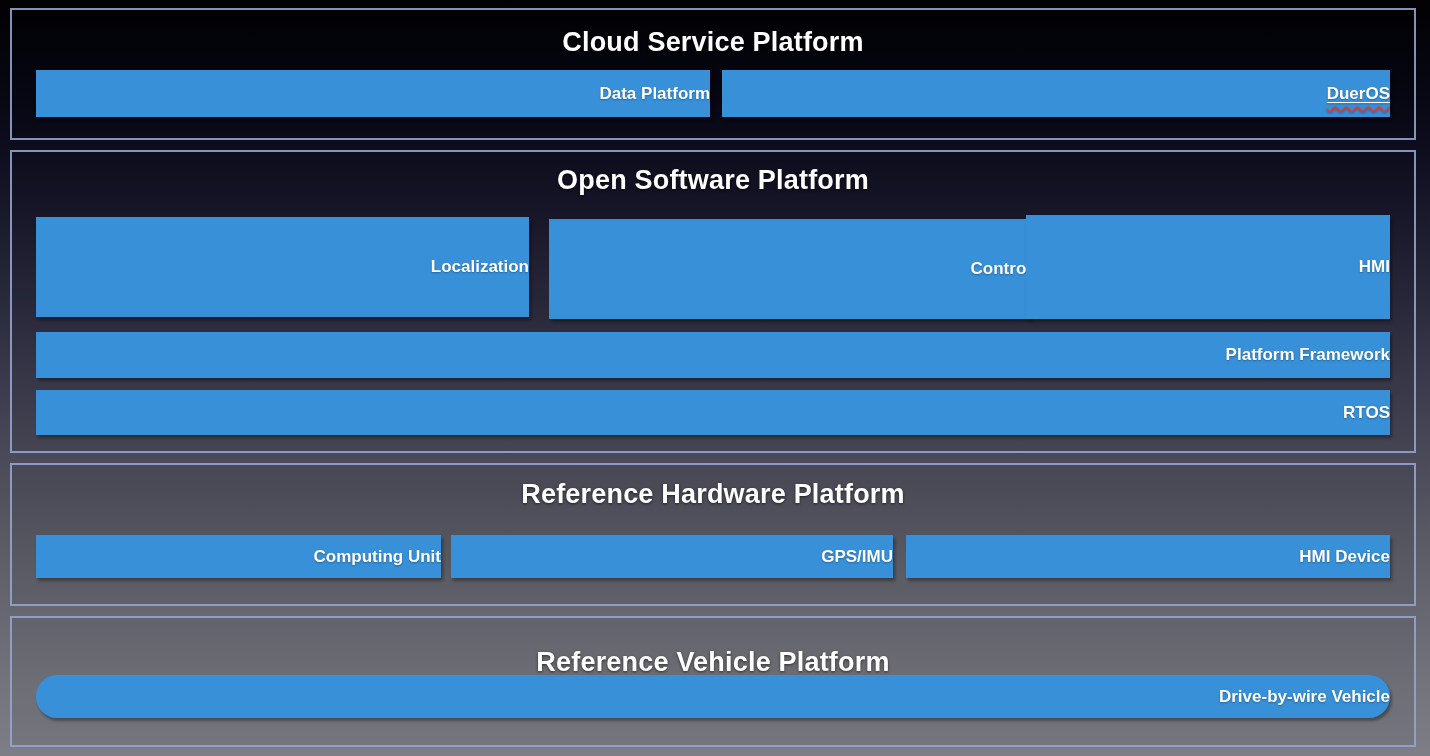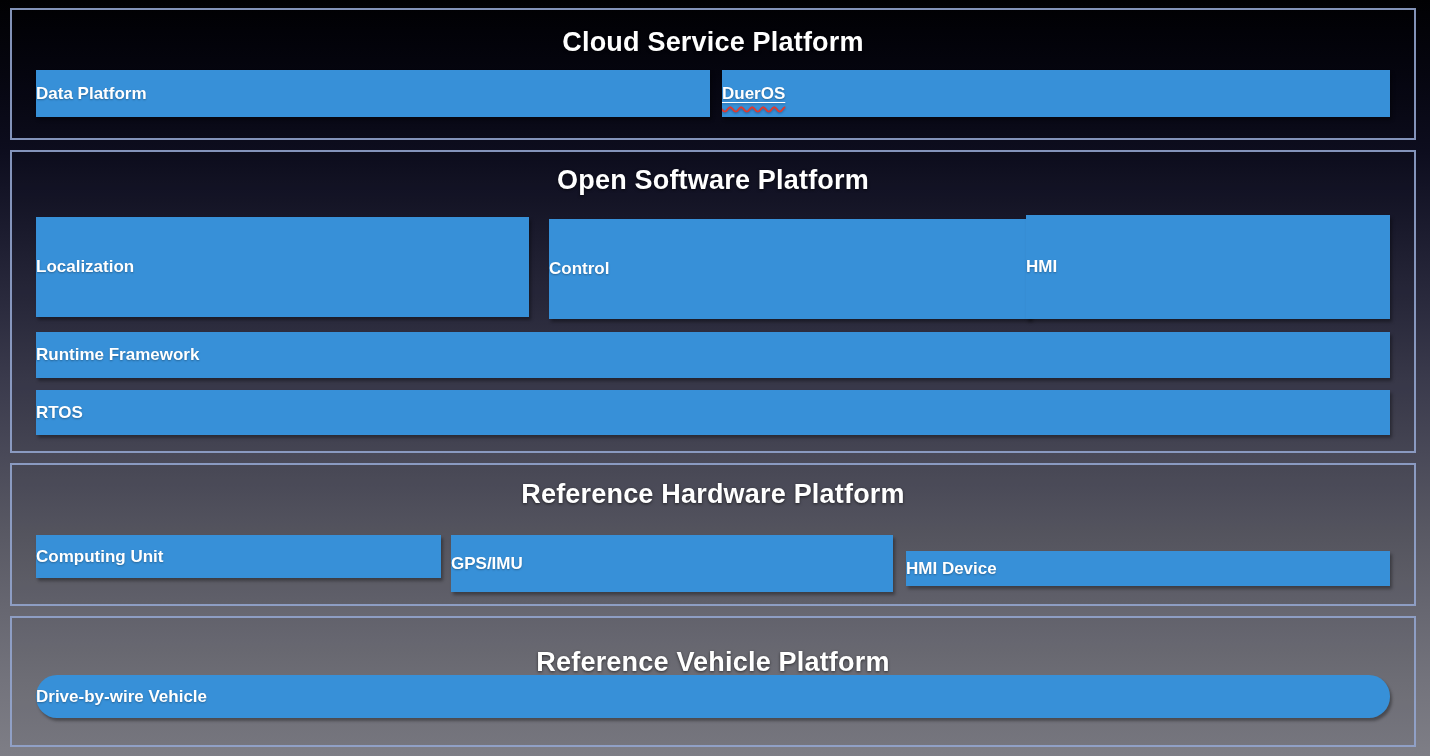--- a/index.html
+++ b/index.html
@@ -53,41 +53,41 @@
   .s4 .sec-title { margin-top: 29px; }
 
   .box {
     position: absolute;
     background: #3790d8;
     color: #ffffff;
     font-size: 17px;
     font-weight: bold;
     display: flex;
     align-items: center;
-    justify-content: flex-start;
+    justify-content: flex-end;
     text-align: center;
     box-shadow: 2px 3px 3px rgba(0, 0, 0, 0.35);
     text-shadow: 0 1px 2px rgba(0,0,0,0.3);
   }
 
   
   .b-data-platform { left: 36px;  top: 70px;  width: 674px;  height: 47px; }
   .b-dueros        { left: 722px; top: 70px;  width: 668px;  height: 47px; }
 
   
   .b-localization  { left: 36px;   top: 217px; width: 493px;  height: 100px; }
   .b-control       { left: 537px;  top: 219px; width: 482px;  height: 100px; margin-left: 12px; }
   .b-hmi           { left: 1026px; top: 215px; width: 364px;  height: 104px; }
   .b-runtime       { left: 36px;   top: 332px; width: 1354px; height: 46px; }
   .b-rtos          { left: 36px;   top: 390px; width: 1354px; height: 45px; }
 
   
   .b-computing     { left: 36px;  top: 535px; width: 405px; height: 43px; }
-  .b-gpsimu        { left: 451px; top: 535px; width: 442px; height: 57px; }
-  .b-hmi-device    { left: 906px; top: 535px; width: 484px; height: 35px; margin-top: 16px; }
+  .b-gpsimu        { left: 451px; top: 535px; width: 442px; height: 43px; }
+  .b-hmi-device    { left: 906px; top: 535px; width: 484px; height: 43px; }
 
   
   .b-dbw           { left: 36px; top: 675px; width: 1354px; height: 43px; border-radius: 21px; }
 
   
   .u-white {
     text-decoration: underline solid #ffffff;
     text-underline-offset: 3px;
   }
   .u-wavy {
@@ -117,21 +117,21 @@
   <div class="box b-localization">
     <span>Localization</span>
   </div>
   <div class="box b-control">
     <span>Control</span>
   </div>
   <div class="box b-hmi">
     <span>HMI</span>
   </div>
   <div class="box b-runtime">
-    <span>Runtime Framework</span>
+    <span>Platform Framework</span>
   </div>
   <div class="box b-rtos">
     <span>RTOS</span>
   </div>
 
   <div class="section s3">
     <div class="sec-title">Reference Hardware Platform</div>
   </div>
   <div class="box b-computing">
     <span>Computing Unit</span>

